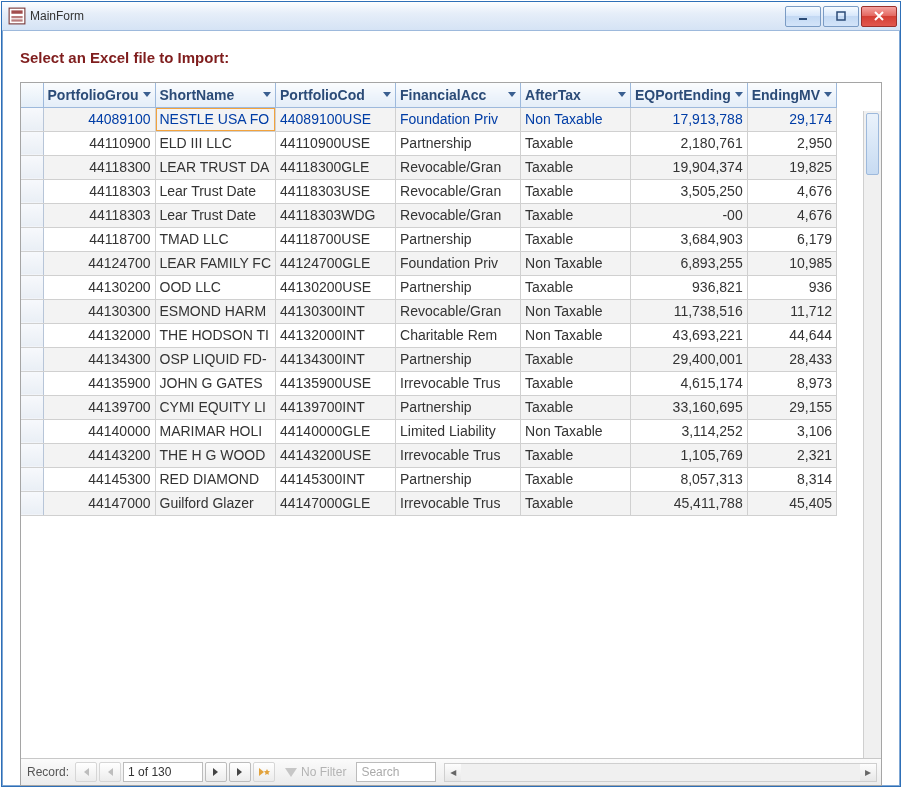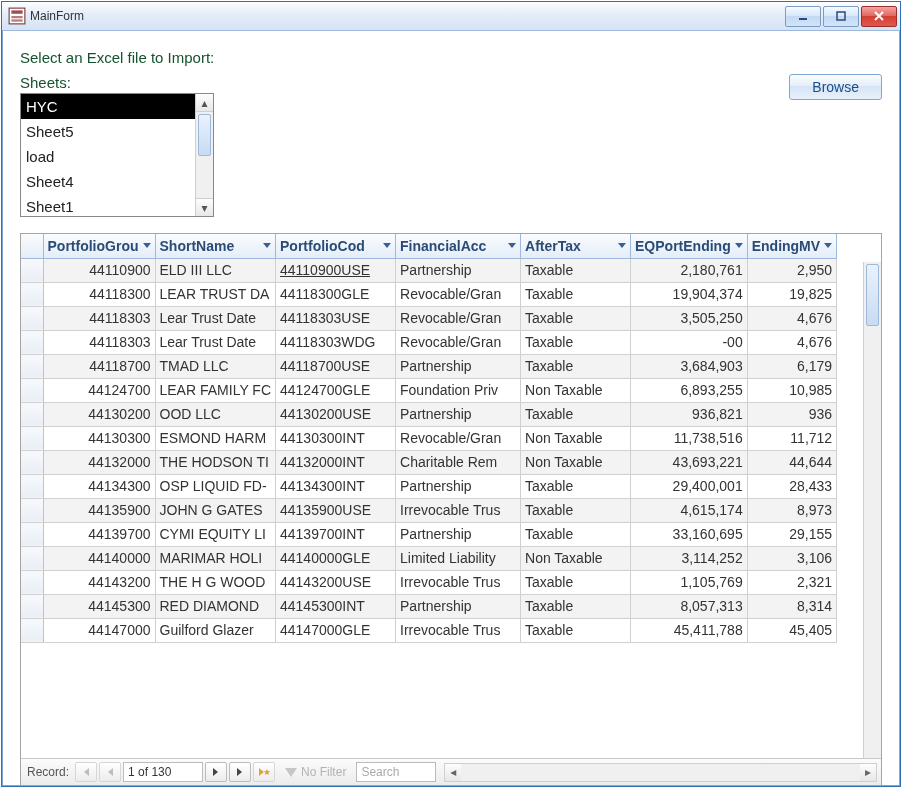--- a/index.html
+++ b/index.html
@@ -58,22 +58,23 @@
   .win-btn svg { width: 12px; height: 12px; }
   .client {
     flex: 1 1 auto;
     padding: 18px 18px 0 18px;
     display: flex;
     flex-direction: column;
     gap: 8px;
     min-height: 0;
   }
   .label {
-    color: #14532d;
+    color: #7f1d1d;
     font-size: 15px;
+    font-weight: bold;
   }
   .filepath {
     width: 100%;
     box-sizing: border-box;
     border: 1px solid #999;
     background: #fff;
     font-size: 15px;
     padding: 2px 6px;
     color: #333;
     height: 26px;
@@ -291,43 +292,20 @@
           </svg>
       </div>
     </div>
   </div>
 
   <div class="client">
 
     <div class="label">Select an Excel file to Import:</div>
 
 
-    <div class="row2">
-      <div class="sheets-col">
-        <div class="label">Sheets:</div>
-        <div class="sheets-list">
-          <div class="sheets-inner" id="sheets-inner">
-              <div class="sheet-item selected">HYC</div>
-              <div class="sheet-item">Sheet5</div>
-              <div class="sheet-item">load</div>
-              <div class="sheet-item">Sheet4</div>
-              <div class="sheet-item">Sheet1</div>
-            </div>
-          <div class="sheets-scroll">
-            <div class="arrow">▴</div>
-            <div class="track">
-                <div class="thumb"></div>
-              </div>
-            <div class="arrow down">▾</div>
-          </div>
-        </div>
-      </div>
-      <div class="spacer"></div>
-      <button class="browse-btn">Browse</button>
-    </div>
 
     <div class="grid-wrapper">
       <div class="grid-scroll">
         <table class="grid" id="grid">
           <thead>
               <tr id="grid-head">
                 <th class="rowsel-h"></th>
                 <th style="width: 104px;">
                   <div class="hdr">
                     <span class="txt" style="text-align: center;">PortfolioGrou</span>
@@ -366,25 +344,35 @@
                 </th>
                 <th style="width: 72px;">
                   <div class="hdr">
                     <span class="txt" style="text-align: center;">EndingMV</span>
                     <span class="drop"></span>
                   </div>
                 </th>
               </tr>
             </thead>
           <tbody id="grid-body">
+              <tr class="current">
+                <td class="rowsel"></td>
+                <td class="num" style="width: 104px;">44089100</td>
+                <td class="cell-active" style="width: 118px;">NESTLE USA FO</td>
+                <td style="width: 120px;">44089100USE</td>
+                <td style="width: 125px;">Foundation Priv</td>
+                <td style="width: 110px;">Non Taxable</td>
+                <td class="num" style="width: 112px;">17,913,788</td>
+                <td class="num" style="width: 72px;">29,174</td>
+              </tr>
               <tr>
                 <td class="rowsel"></td>
                 <td class="num" style="width: 104px;">44110900</td>
                 <td style="width: 118px;">ELD III LLC</td>
-                <td style="width: 120px; text-decoration: underline;">44110900USE</td>
+                <td style="width: 120px;">44110900USE</td>
                 <td style="width: 125px;">Partnership</td>
                 <td style="width: 110px;">Taxable</td>
                 <td class="num" style="width: 112px;">2,180,761</td>
                 <td class="num" style="width: 72px;">2,950</td>
               </tr>
               <tr>
                 <td class="rowsel"></td>
                 <td class="num" style="width: 104px;">44118300</td>
                 <td style="width: 118px;">LEAR TRUST DA</td>
                 <td style="width: 120px; margin-left: 42px;">44118300GLE</td>

